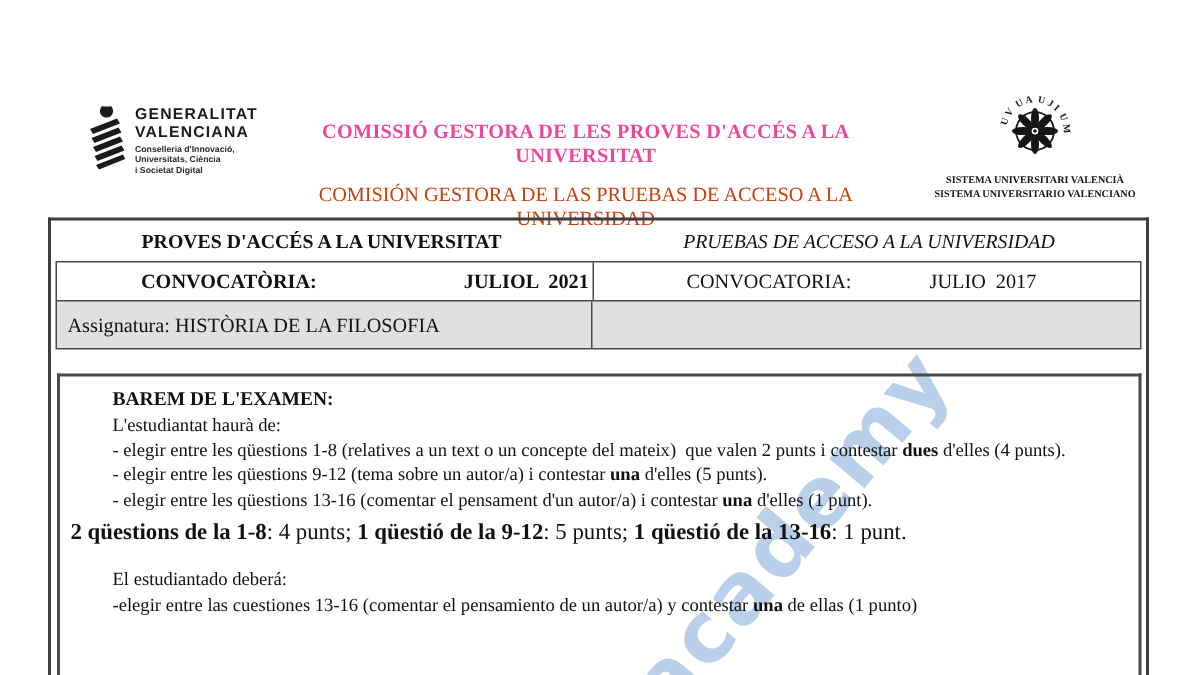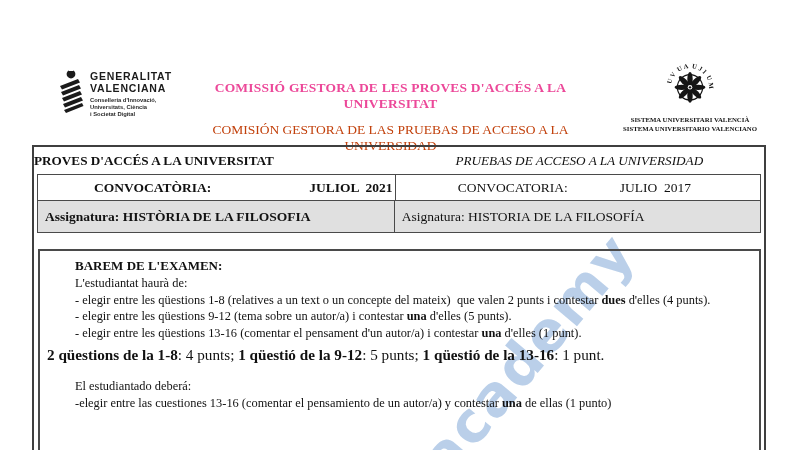--- a/index.html
+++ b/index.html
@@ -8,49 +8,49 @@
   .canvas{position:relative;width:800px;height:450px;overflow:hidden;background:#fff;}
 
   
   .watermark{position:absolute;left:363px;top:318px;width:330px;height:74px;
     line-height:74px;text-align:center;transform:rotate(-50deg);
     font-family:"DejaVu Sans","Liberation Sans",sans-serif;font-weight:bold;
     font-size:56px;letter-spacing:2px;opacity:.8;z-index:1;pointer-events:none;}
 
   
   .hdr{position:absolute;left:0;top:0;width:800px;height:145px;z-index:2;}
-  .logo-left{position:absolute;left:58px;top:68px;display:flex;align-items:flex-end;}
+  .logo-left{position:absolute;left:58px;top:68px;display:flex;align-items:center;}
   .gva-text{margin-left:6px;font-family:"Liberation Sans",sans-serif;}
   .gva-main{font-weight:bold;font-size:10.5px;letter-spacing:.8px;line-height:12px;color:#1b1b1b;}
   .gva-sub{margin-top:3px;font-weight:bold;font-size:5.8px;line-height:7px;color:#2a2a2a;}
   .title-center{position:absolute;left:168px;top:80px;width:445px;text-align:center;}
   .title-ca{font-weight:bold;font-size:13.5px;letter-spacing:.2px;}
   .title-es{margin-top:10px;font-size:13.5px;color:#c2410c;}
   .logo-right{position:absolute;left:612px;top:56px;width:156px;text-align:center;}
   .seal-lines{margin-top:2px;font-weight:bold;font-size:6.8px;line-height:8.5px;color:#151515;}
 
   
   .frame{position:absolute;left:32px;top:145px;width:734px;height:310px;
     border:2px solid #3f3f3f;border-bottom:none;box-sizing:border-box;z-index:2;
     display:flex;flex-direction:column;background:transparent;}
   .row1{height:27px;display:flex;align-items:center;font-size:13.2px;}
-  .row1 .cl{width:49.4%;font-weight:bold;}
+  .row1 .cl{width:49.4%;text-align:center;font-weight:bold;}
   .row1 .cr{flex:1;text-align:center;font-style:italic;}
   .inner-table{margin:0 3px;border:1px solid #4a4a4a;}
   .tr{display:flex;align-items:center;font-size:13.5px;}
   .tr .cl{width:49.4%;border-right:1px solid #4a4a4a;align-self:stretch;display:flex;align-items:center;}
   .tr .cr{flex:1;display:flex;align-items:center;}
   .tr2{height:25px;}
   .tr2 .lbl,.tr2 .val{white-space:pre;}
   .tr2 .cl .lbl{margin-left:56px;font-weight:bold;}
   .tr2 .cl .val{margin-left:98px;font-weight:bold;}
   .tr2 .cr .lbl{margin-left:62px;}
   .tr2 .cr .val{margin-left:52px;}
   .tr3{height:31px;border-top:1px solid #4a4a4a;}
-  .tr3 .cl{padding-left:7px;font-weight:bold;box-sizing:border-box;text-align:center;}
+  .tr3 .cl{padding-left:7px;font-weight:normal;box-sizing:border-box;text-align:center;}
   .tr3 .cr{padding-left:7px;}
 
   .barem-box{flex:1;margin:16px 3px 0 4px;border:2px solid #4a4a4a;border-bottom:none;
     padding:7px 6px 0 7px;box-sizing:border-box;overflow:hidden;}
   .bx-line{font-size:12.4px;line-height:16.8px;white-space:pre;margin-left:28px;}
   .bx-head{font-size:13px;}
   .bx-big{font-size:15.2px;line-height:21px;margin-top:2px;white-space:pre;}
   .sec-gap{height:13px;}
   b,.b{font-weight:bold;}
 </style>
@@ -137,21 +137,20 @@
           <span class="lbl">CONVOCATÒRIA:</span>
           <span class="val">JULIOL  2021</span>
         </div>
         <div class="cr">
           <span class="lbl">CONVOCATORIA:</span>
           <span class="val">JULIO  2017</span>
         </div>
       </div>
       <div class="tr tr3 row-gray" style="background: rgb(224, 224, 224);">
         <div class="cl">Assignatura: HISTÒRIA DE LA FILOSOFIA</div>
-        <div class="cr">Asignatura: HISTORIA DE LA FILOSOFÍA</div>
       </div>
     </div>
 
     <div class="barem-box">
       <div class="bx-line bx-head"><span class="b">BAREM DE L'EXAMEN:</span></div>
       <div class="bx-line"><span>L'estudiantat haurà de:</span></div>
       <div class="bx-line"><span>- elegir entre les qüestions 1-8 (relatives a un text o un concepte del mateix)  que valen 2 punts i contestar </span><span class="b">dues</span><span> d'elles (4 punts).</span></div>
       <div class="bx-line"><span>- elegir entre les qüestions 9-12 (tema sobre un autor/a) i contestar </span><span class="b">una</span><span> d'elles (5 punts).</span></div>
       <div class="bx-line"><span>- elegir entre les qüestions 13-16 (comentar el pensament d'un autor/a) i contestar </span><span class="b">una</span><span> d'elles (1 punt).</span></div>
       <div class="bx-big"><span class="b">2 qüestions de la 1-8</span><span>: 4 punts; </span><span class="b">1 qüestió de la 9-12</span><span>: 5 punts; </span><span class="b">1 qüestió de la 13-16</span><span>: 1 punt.</span></div>

